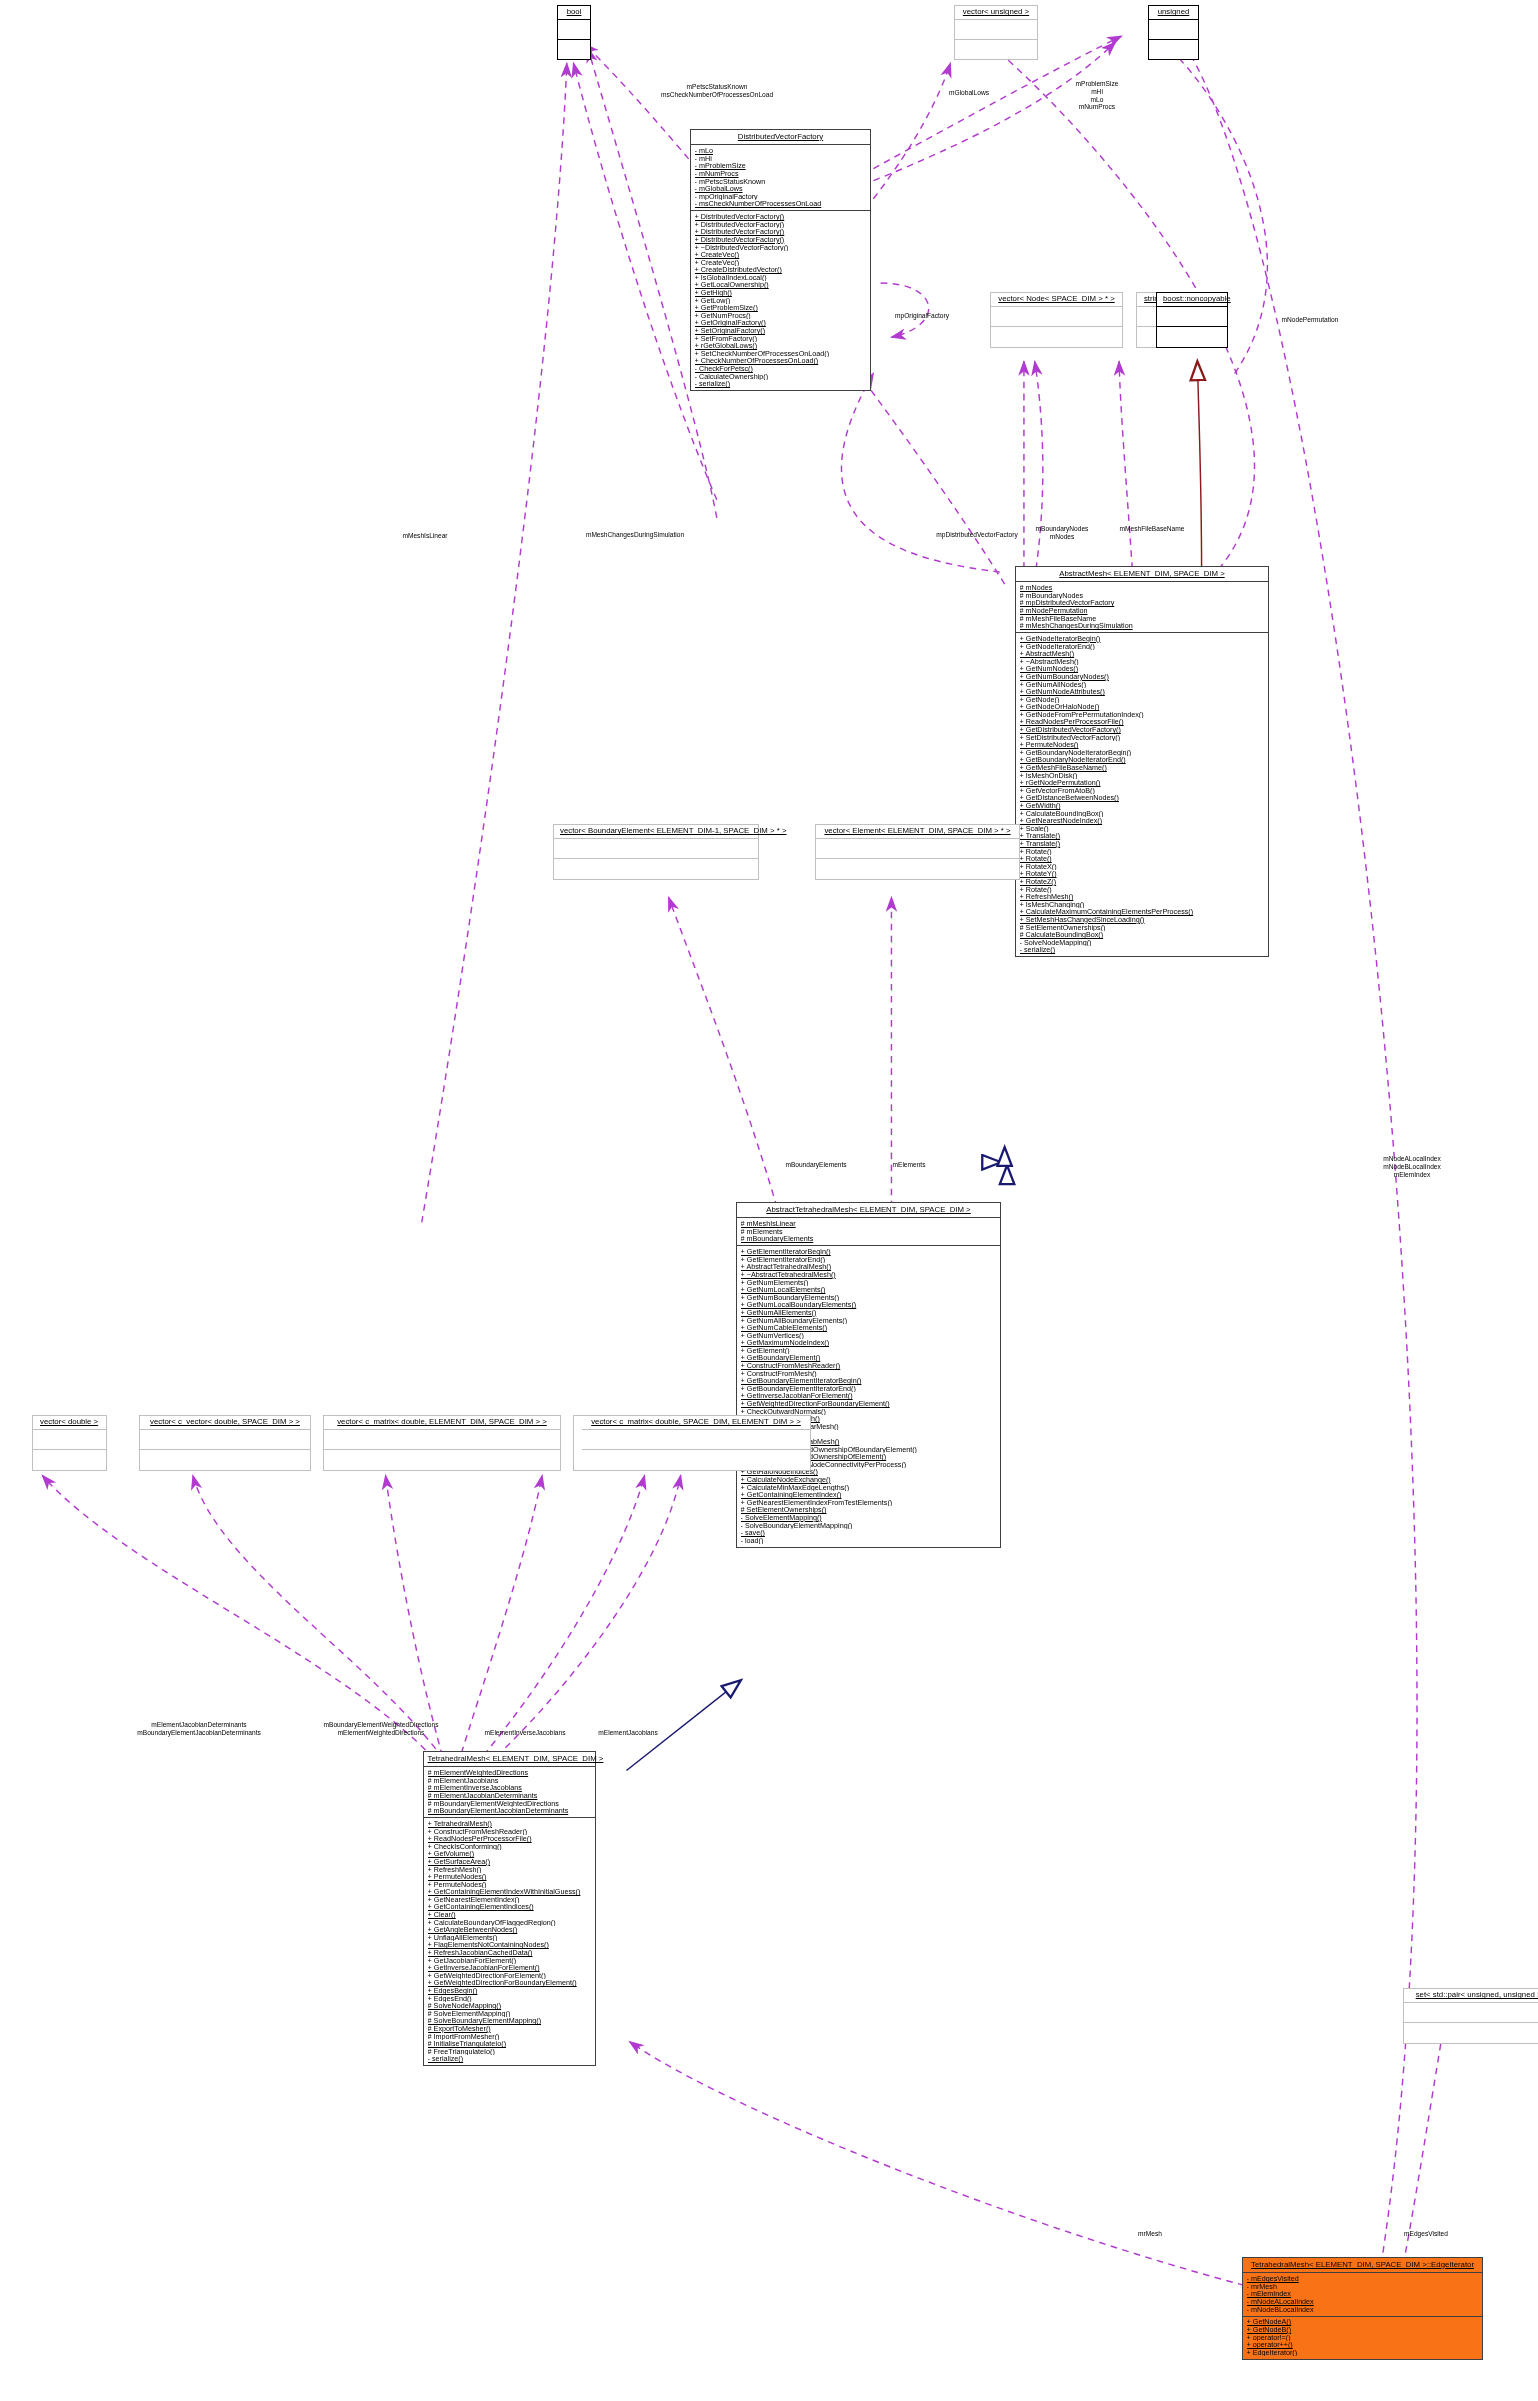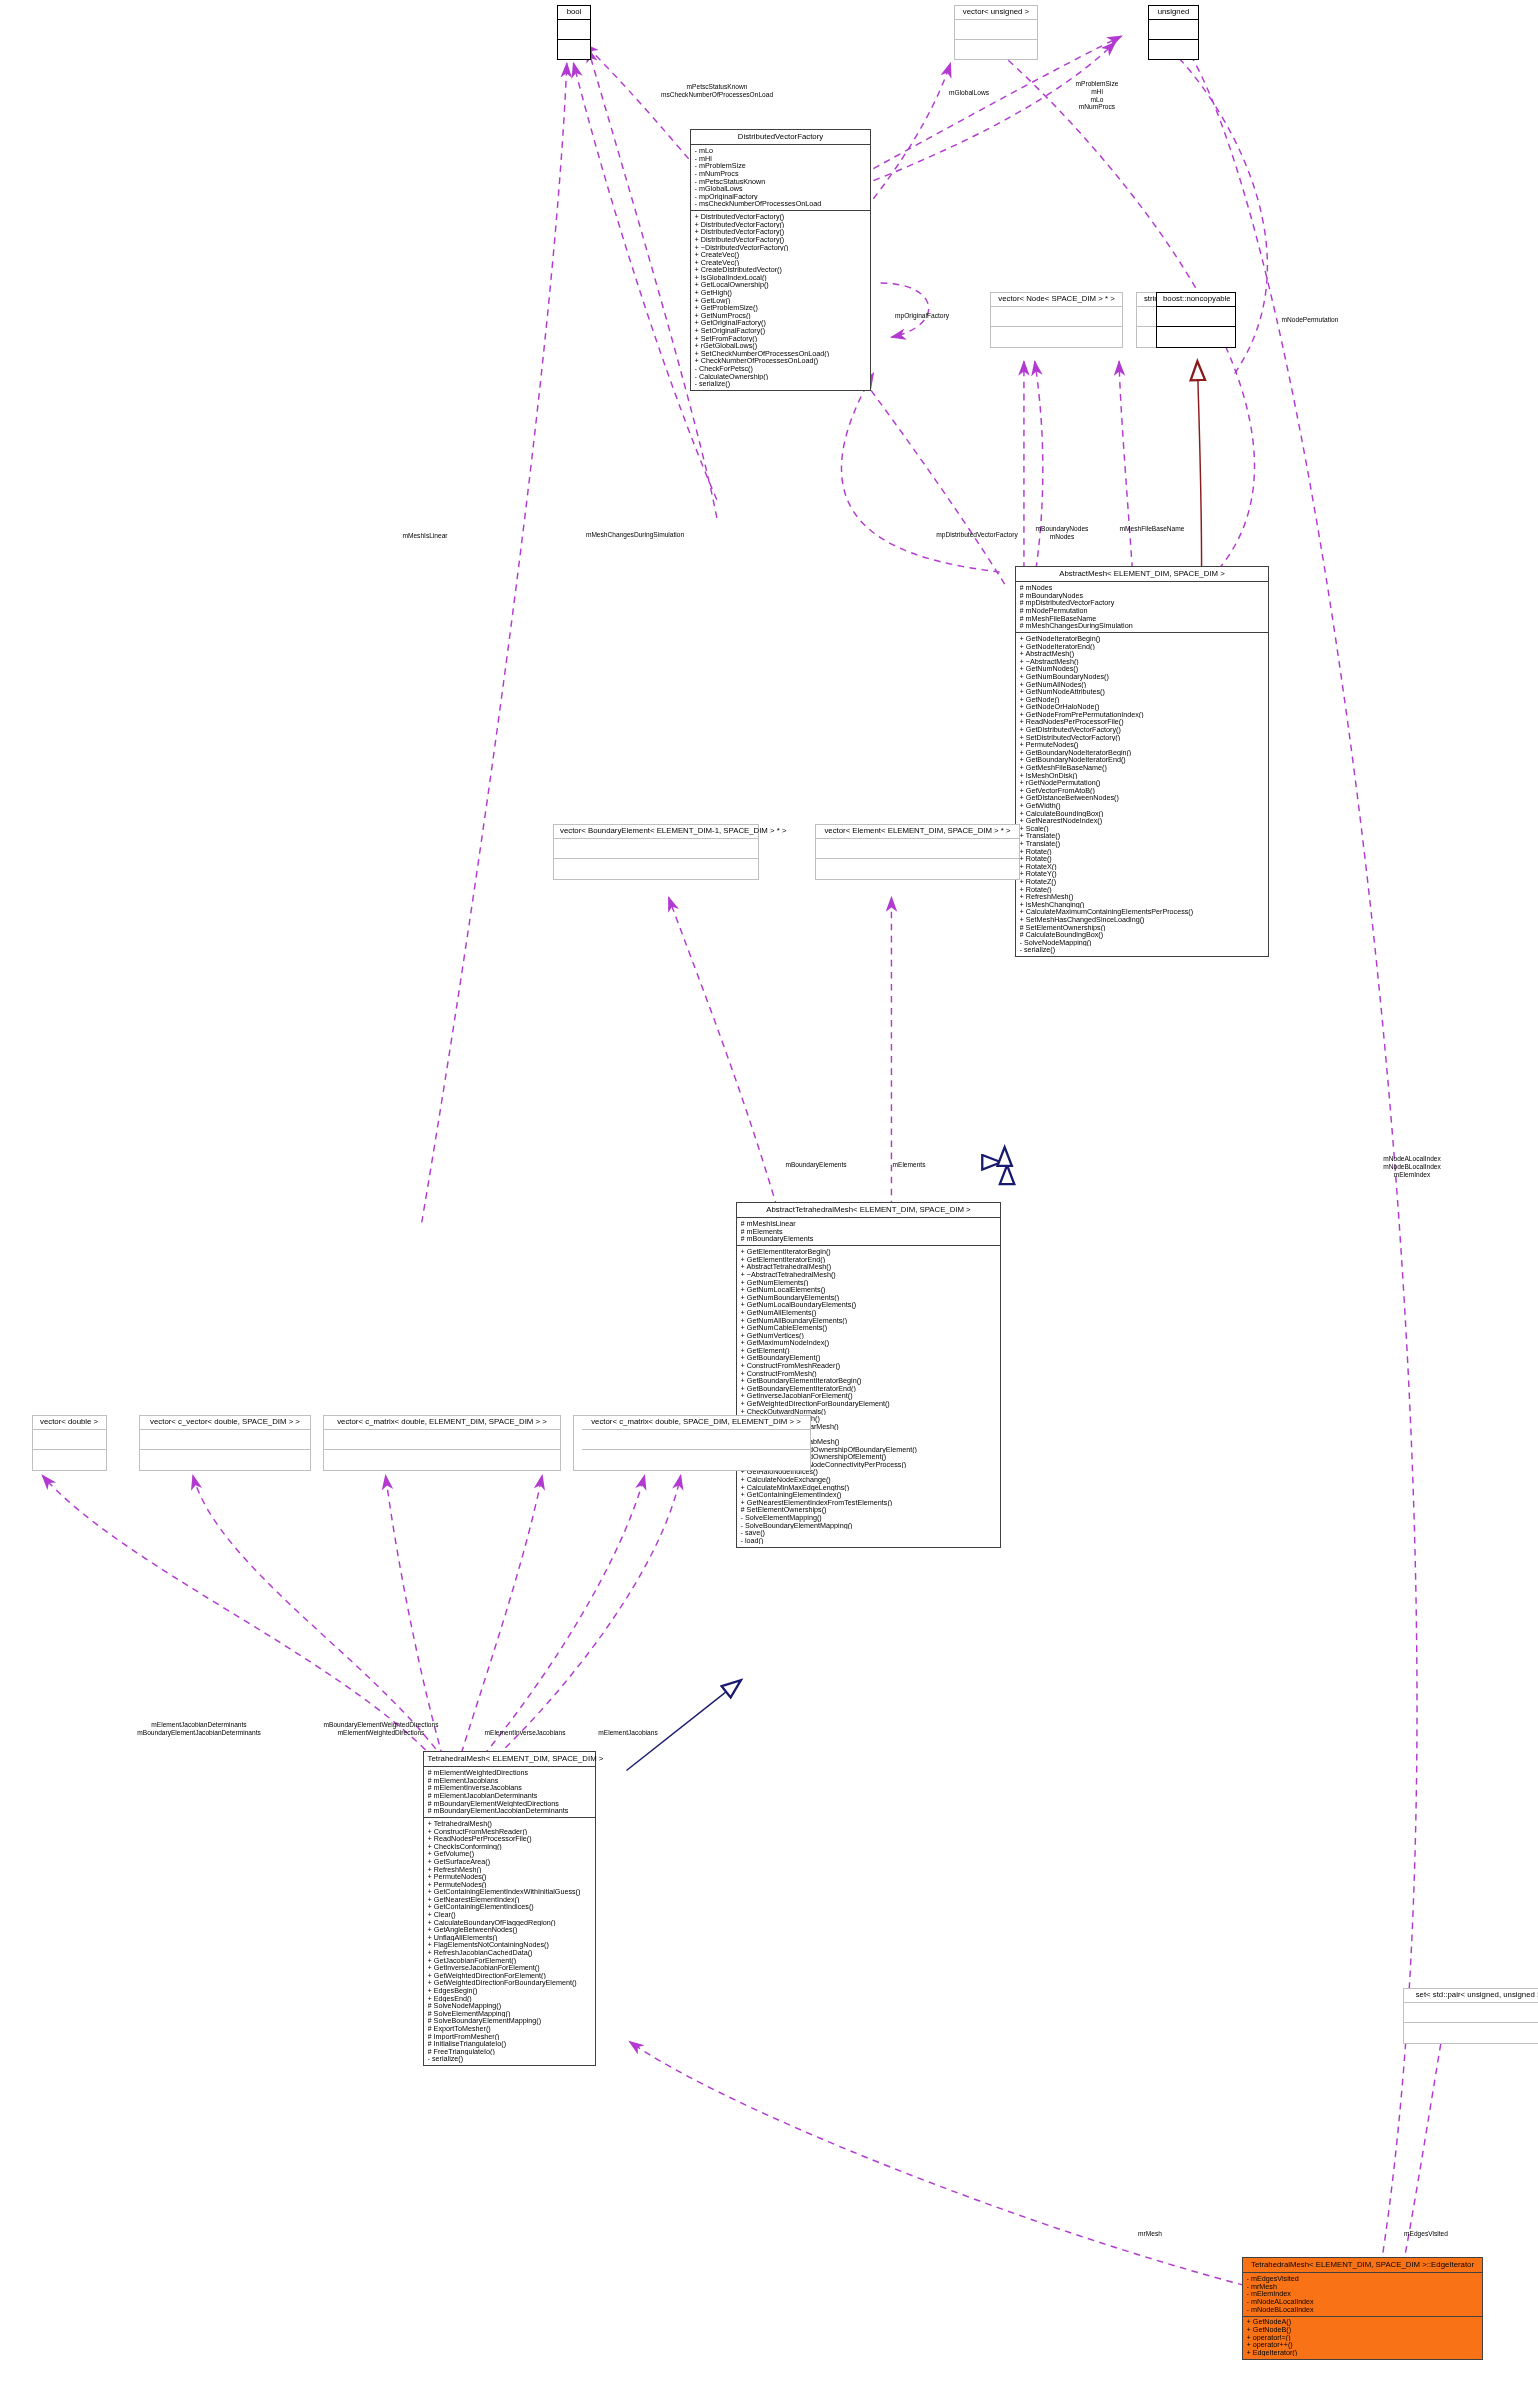--- a/index.html
+++ b/index.html
@@ -26,20 +26,21 @@
   }
 
   
   .node {
     position: absolute;
     box-sizing: border-box;
     background: #ffffff;
     border: 1.2px solid #404040;
     font-size: 7.8px;
     line-height: 1.0;
+    text-decoration: underline;
   }
   .node.grey  { background: #f97316; border-color: #404040; }
   .node.light { border: 1.2px solid #c0c0c0; margin-left: 28px; }
   .node.black { border: 1.2px solid #000000; }
 
   .node .title {
     text-align: center;
     padding: 3px 3.6px 3.6px 3.6px;
     white-space: nowrap;
     font-size: 7.8px;
@@ -223,21 +224,21 @@
   </div>
 
   <div class="node light stub" style="left:1108px; top:292px; width:35px;">
     <div class="title">string</div>
     <div class="sep thin"></div>
     <div class="compartment empty"></div>
     <div class="sep thin"></div>
     <div class="compartment empty"></div>
   </div>
 
-  <div class="node black stub" style="left:1156px; top:292px; width:80px;">
+  <div class="node black stub" style="left:1156px; top:292px; width:72px;">
     <div class="title">boost::noncopyable</div>
     <div class="sep blk"></div>
     <div class="compartment empty"></div>
     <div class="sep blk"></div>
     <div class="compartment empty"></div>
   </div>
 
   <div class="node" style="left:999px; top:566px; width:254px;margin-left:16px;">
     <div class="title">AbstractMesh&lt; ELEMENT_DIM, SPACE_DIM &gt;</div>
     <div class="sep"></div>

